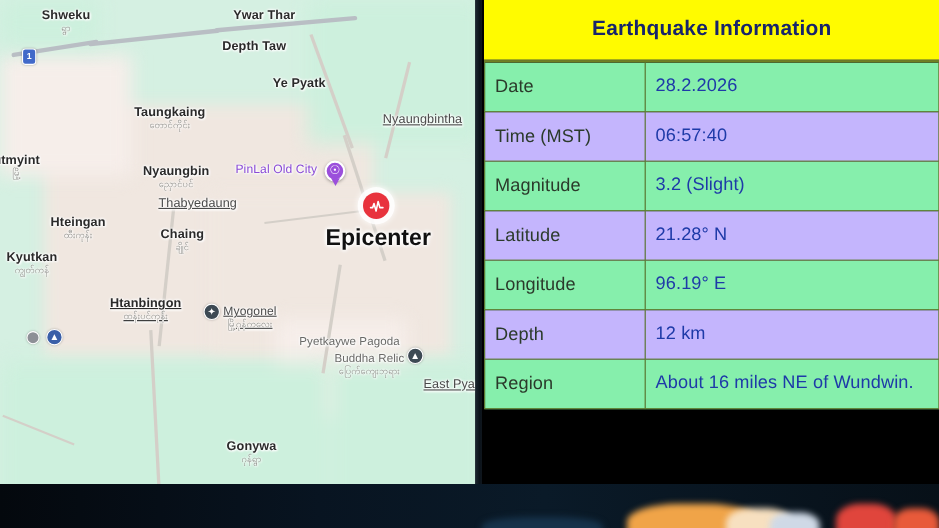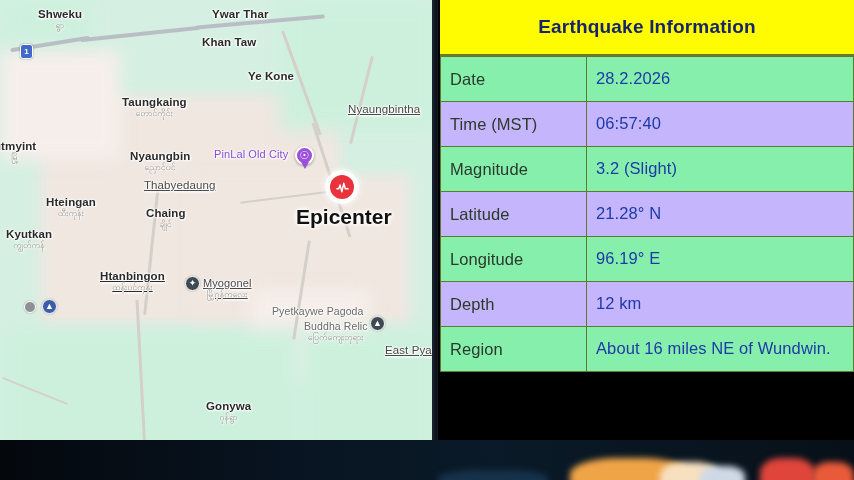--- a/index.html
+++ b/index.html
@@ -166,24 +166,24 @@
     </div>
 
     <div class="label" style="left:38px; top:8px;">
       <span>Shweku</span>
       <span class="native">ရွာ</span>
     </div>
     <div class="label" style="left:212px; top:8px;">
       <span>Ywar Thar</span>
     </div>
     <div class="label" style="left:202px; top:36px;">
-      <span>Khan Taw</span>
+      <span>Depth Taw</span>
     </div>
     <div class="label" style="left:248px; top:70px;">
-      <span>Ye Kone</span>
+      <span>Ye Pyatk</span>
     </div>
     <div class="label" style="left:122px; top:96px;">
       <span>Taungkaing</span>
       <span class="native">တောင်ကိုင်း</span>
     </div>
     <div class="label light" style="left:348px; top:103px;">
       <span>Nyaungbintha</span>
     </div>
     <div class="label" style="left:-6px; top:140px;">
       <span>utmyint</span>

